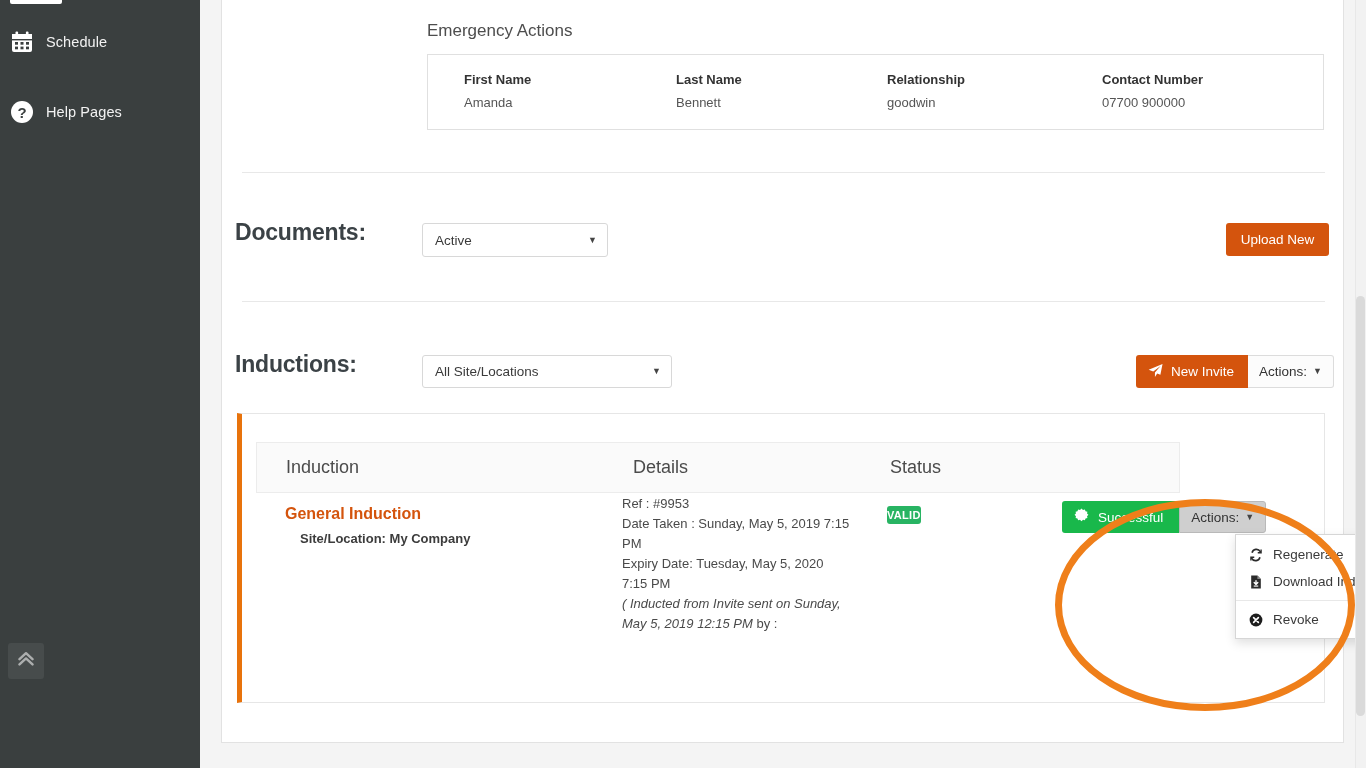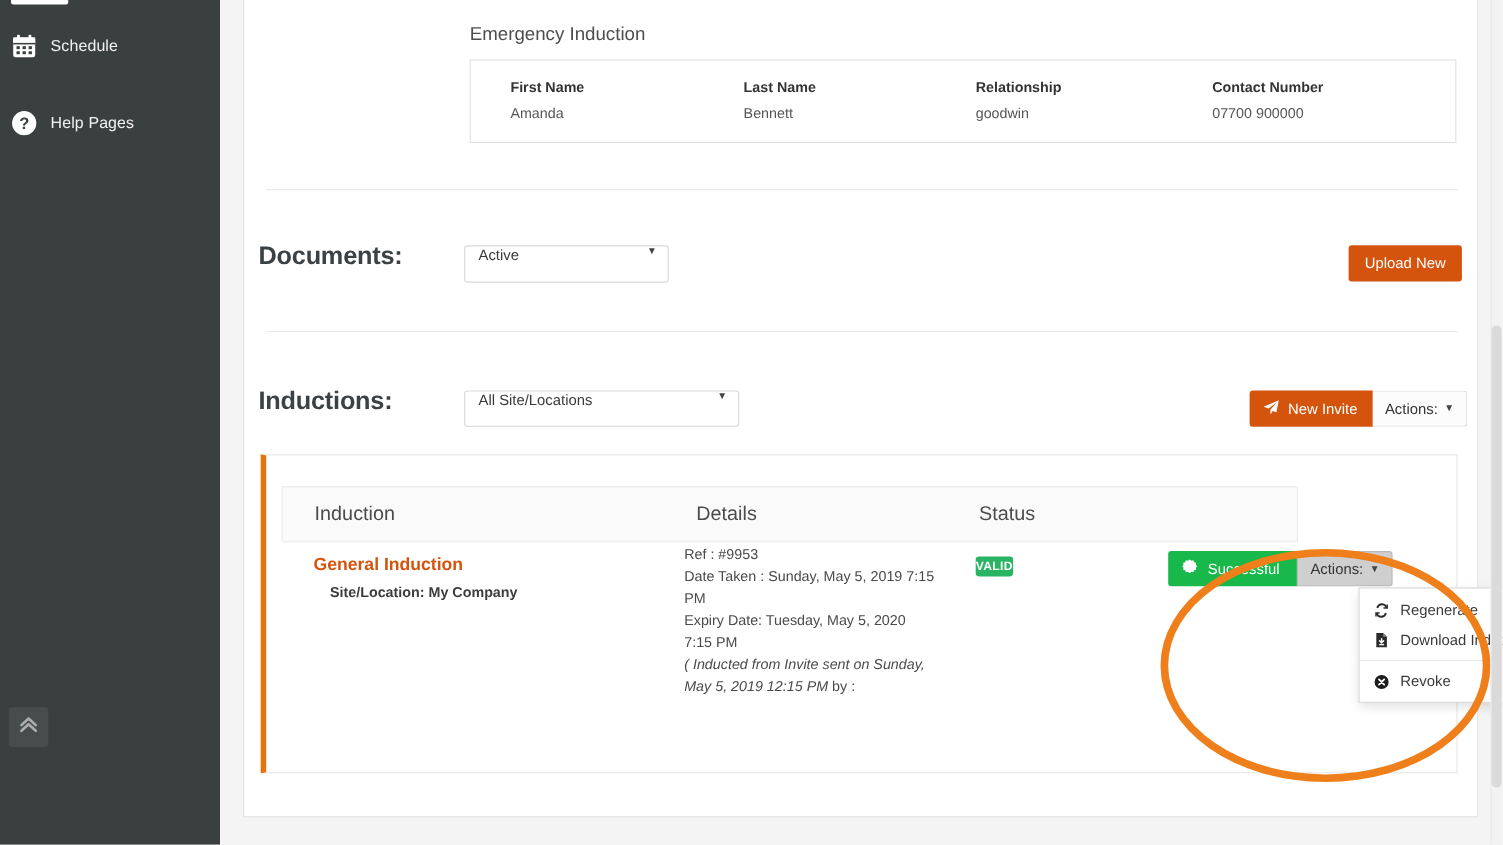--- a/index.html
+++ b/index.html
@@ -86,21 +86,21 @@
   .sec-title {
     position: absolute;
     font-size: 23px; font-weight: bold; color: #3b4246; letter-spacing: -.2px;
   }
   .doc-title { left: 13px; top: 258px; }
   .ind-title { left: 13px; top: 390px; }
 
   .select-box {
     position: absolute;
     border: 1px solid #d8d8d8; background: #fff; border-radius: 3px;
-    display: flex; align-items: flex-start; justify-content: space-between;
+    display: flex; align-items: center; justify-content: space-between;
     padding: 0 10px 0 12px;
     font-size: 13.5px; color: #3a3a3a; cursor: pointer;
   }
   .sel-doc { left: 200px; top: 262px; width: 186px; height: 34px; }
   .sel-ind { left: 200px; top: 394px; width: 250px; height: 33px; }
   .caret-sm { font-size: 9px; color: #444; line-height: 1; }
 
   .btn {
     position: absolute; display: inline-flex; align-items: center; justify-content: center;
     cursor: pointer; border: none; font-family: inherit;
@@ -255,21 +255,21 @@
             <path d="M3.5 10.2 L10 4.2 L16.5 10.2" stroke="#fff" stroke-width="2.4" fill="none" stroke-linecap="round" stroke-linejoin="round"></path>
             <path d="M3.5 15.4 L10 9.4 L16.5 15.4" stroke="#fff" stroke-width="2.4" fill="none" stroke-linecap="round" stroke-linejoin="round"></path>
           </svg>
       </span>
     </div>
   </div>
 
   <div class="main">
     <div class="content-panel">
 
-      <div class="ec-title">Emergency Induction</div>
+      <div class="ec-title">Emergency Actions</div>
       <div class="ec-box">
         <div class="ec-grid">
           <div class="ec-col ec-c0">
             <div class="ec-head">First Name</div>
             <div class="ec-val">Amanda</div>
           </div>
           <div class="ec-col ec-c1">
             <div class="ec-head">Last Name</div>
             <div class="ec-val">Bennett</div>
           </div>

